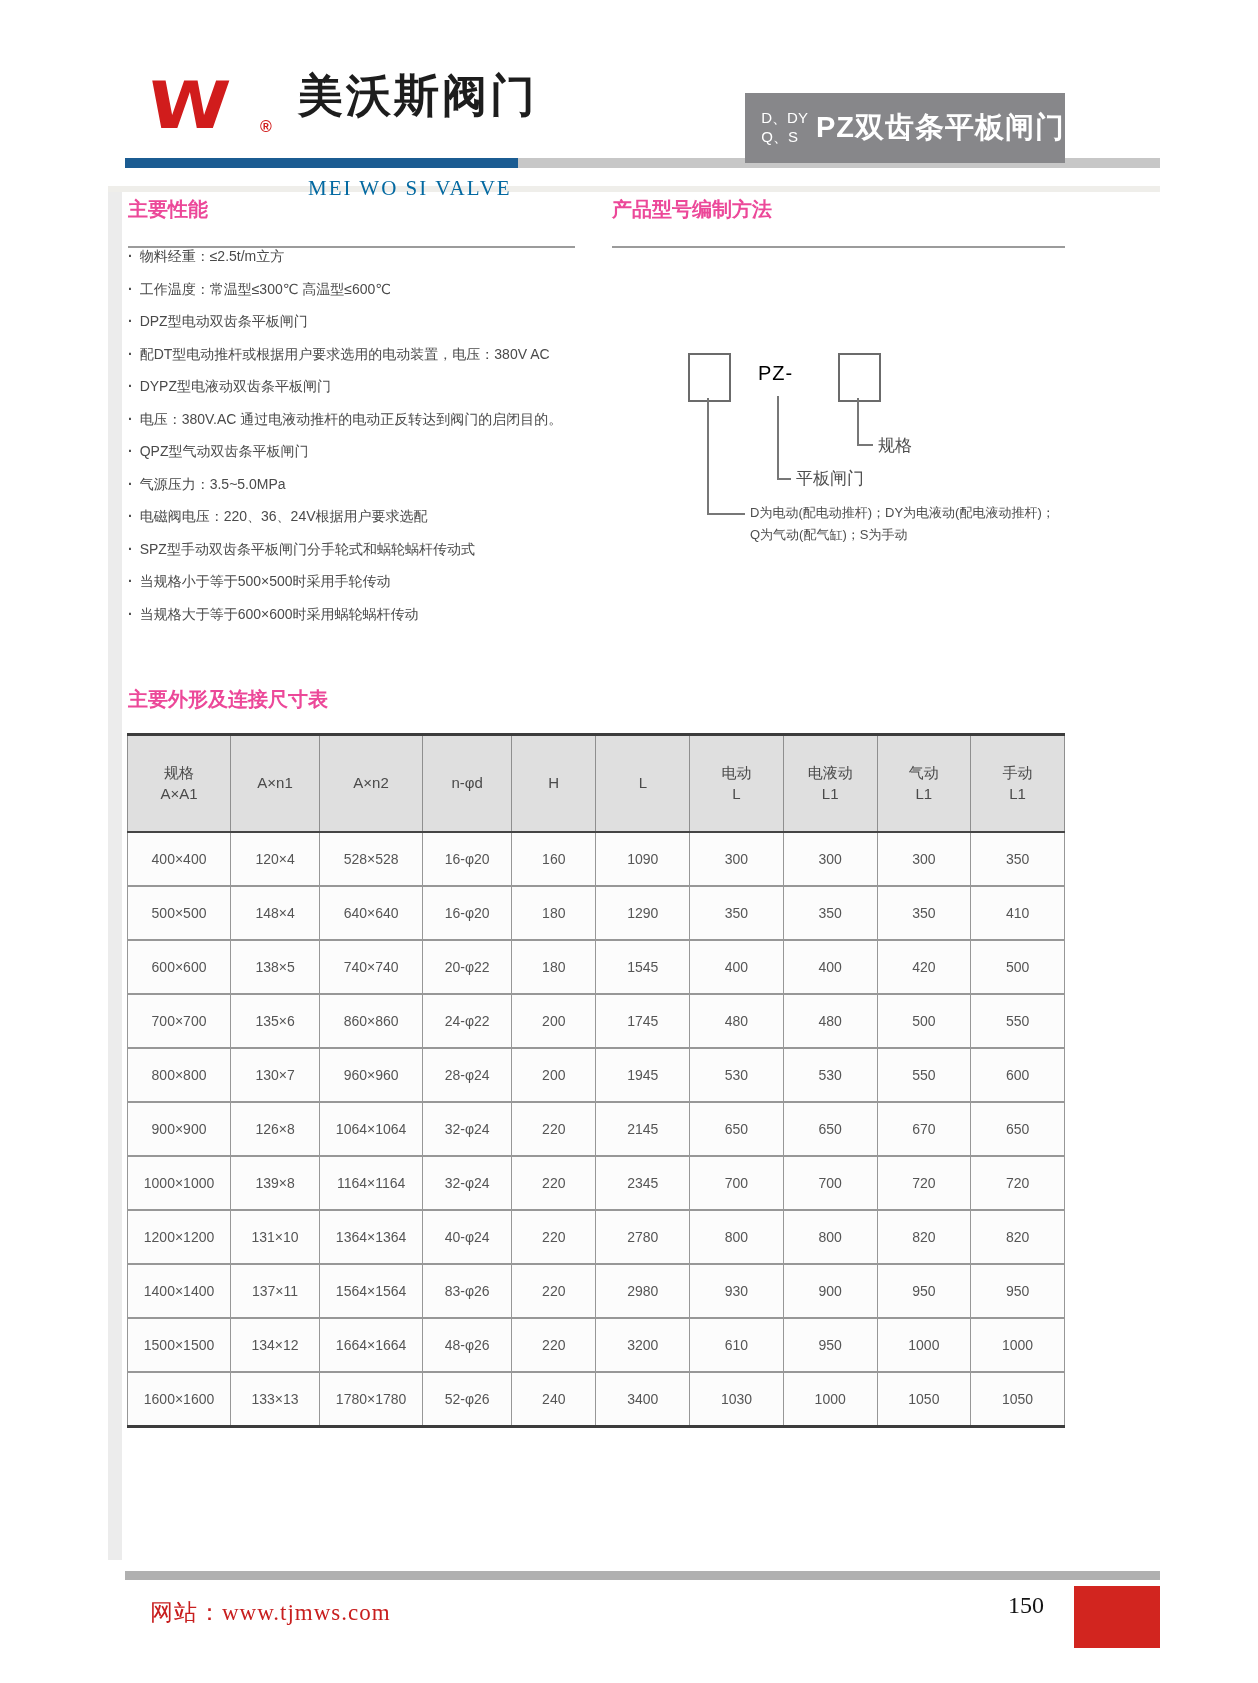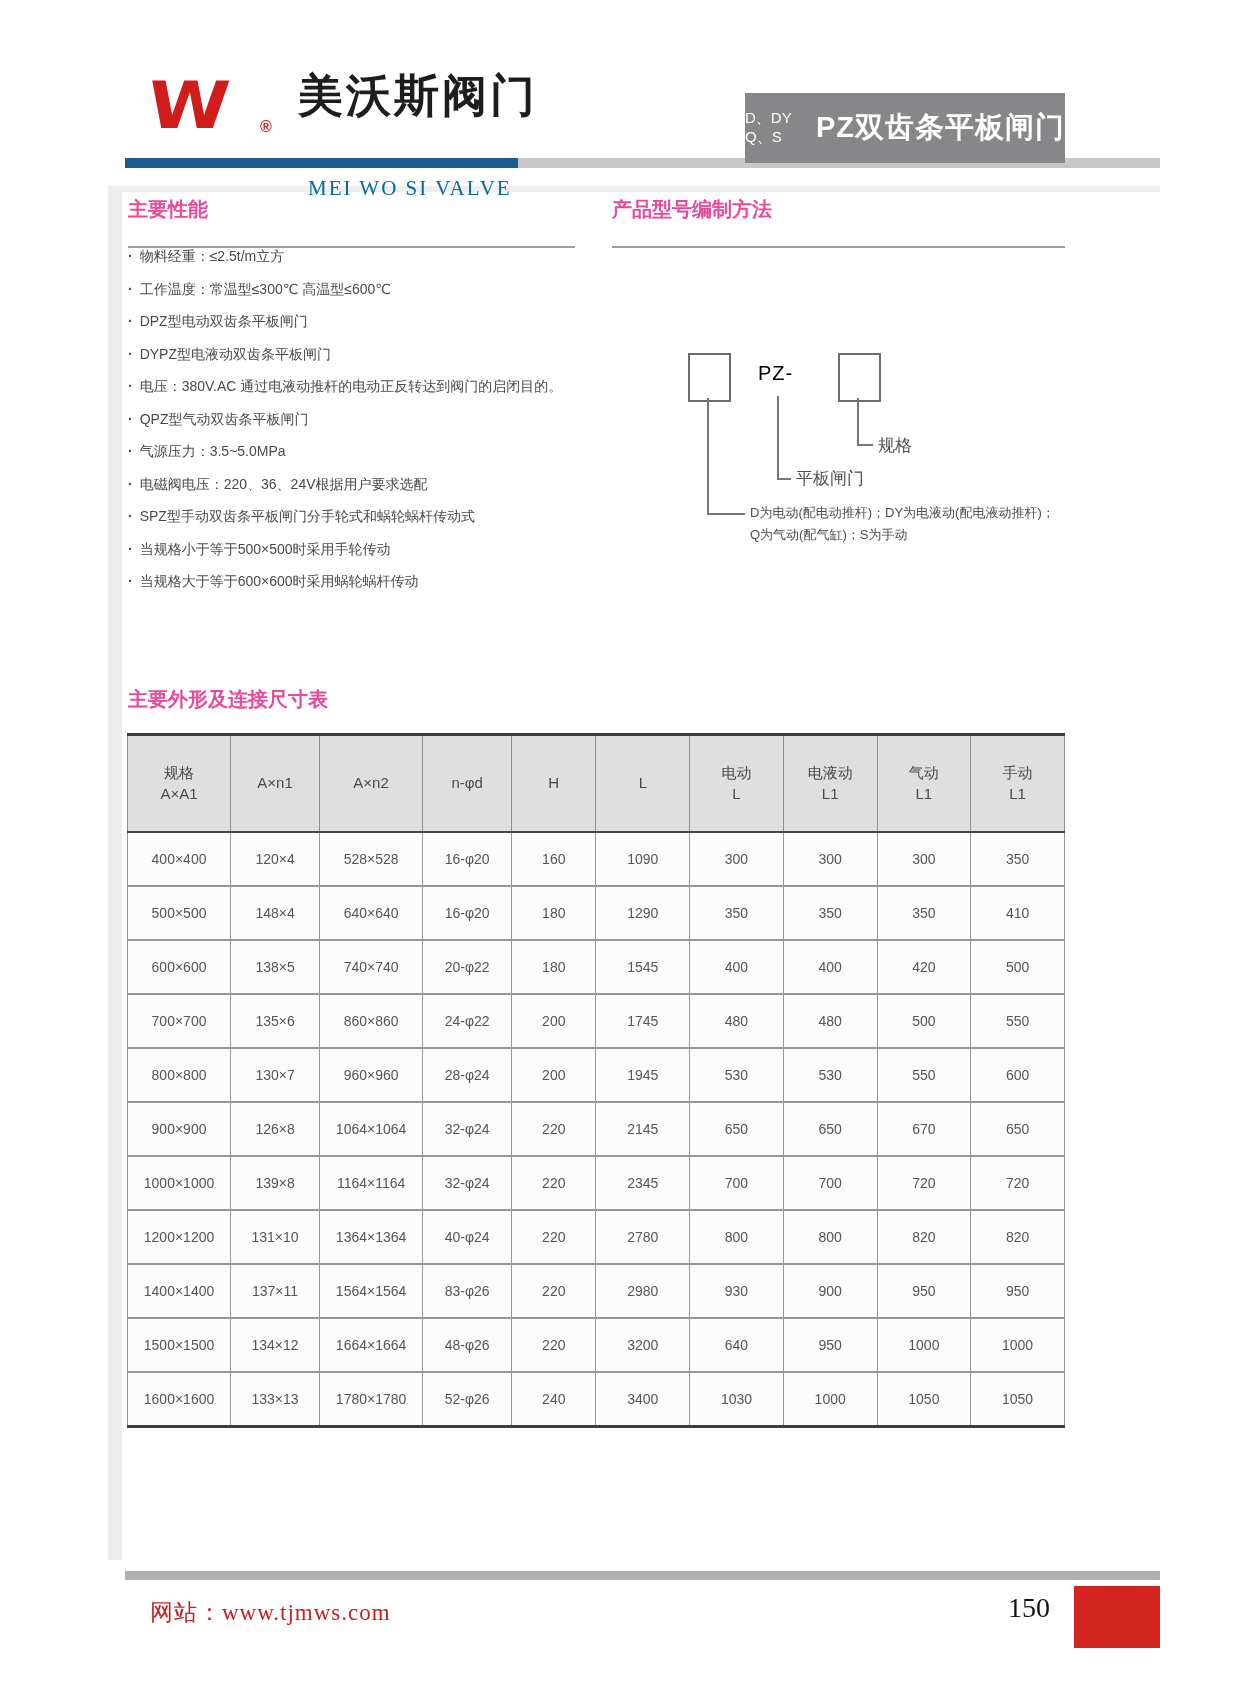--- a/index.html
+++ b/index.html
@@ -16,21 +16,21 @@
   .logo-reg{position:absolute;left:112px;top:52px;font-size:16px;color:var(--brand-red,#d11c1c);font-weight:700;}
   .logo-cn{position:absolute;left:150px;top:0px;width:260px;font-family:Liberation Sans, sans-serif;
     font-weight:700;font-size:45px;letter-spacing:3px;color:#1d1d1d;white-space:nowrap;}
   .logo-en{position:absolute;left:160px;top:62px;font-family:"Liberation Serif",serif;
     font-size:21px;letter-spacing:2px;color:#0369a1;white-space:nowrap;margin-top:48px;}
 
   .bar-blue{position:absolute;left:125px;top:158px;width:393px;height:10px;background:var(--bar-blue,#1b5c92);}
   .bar-gray{position:absolute;left:518px;top:158px;width:642px;height:10px;background:#c7c7c7;}
 
   .badge{position:absolute;left:745px;top:93px;width:320px;height:70px;background:var(--badge-gray,#87878a);
-    display:flex;align-items:center;justify-content:space-between;gap:8px;color:#fff;}
+    display:flex;align-items:center;justify-content:flex-end;gap:8px;color:#fff;}
   .badge-prefix{font-size:15px;line-height:1.25;text-align:left;}
   .badge-title{font-size:29px;font-weight:700;letter-spacing:1px;white-space:nowrap;}
 
   
   .sec-h{position:absolute;margin:0;font-size:20px;font-weight:600;color:#ec4899;
     padding-bottom:23px;border-bottom:2px solid #9b9b9b;}
   .h-perf{left:128px;top:196px;width:447px;}
   .h-model{left:612px;top:196px;width:453px;}
   .h-table{left:128px;top:686px;width:937px;}
 
@@ -62,21 +62,21 @@
   .dim-table td{height:50px;border:1px solid #979797;border-bottom-width:2px;background:#fcfcfc;
     text-align:center;font-size:14px;color:#555;}
   .c1{width:11%;} .c2{width:9.5%;} .c3{width:11%;} .c4{width:9.5%;} .c5{width:9%;}
   .c6{width:10%;} .c7{width:10%;} .c8{width:10%;} .c9{width:10%;} .c10{width:10%;}
 
   
   .foot-bar{position:absolute;left:125px;top:1571px;width:1035px;height:9px;background:#b0b0b0;}
   .website{position:absolute;left:150px;top:1597px;font-family:"Liberation Serif",serif;
     font-size:23px;letter-spacing:1px;color:var(--footer-red,#c81e1e);}
   .page-num{position:absolute;left:1008px;top:1592px;font-family:"Liberation Serif",serif;
-    font-size:28px;color:#141414;}
+    font-size:24px;color:#141414;}
   .red-block{position:absolute;left:1074px;top:1586px;width:86px;height:62px;background:var(--accent-red-block,#d2251f);}
 </style>
 </head>
 <body style="--brand-red: #d11c1c; --bar-blue: #1b5c92; --badge-gray: #87878a; --footer-red: #c81e1e; --accent-red-block: #d2251f;">
 
 <div class="page">
 
   <div class="left-strip"></div>
   <div class="top-band"></div>
 
@@ -96,20 +96,21 @@
       <div>Q、S</div>
     </div>
     <div class="badge-title">PZ双齿条平板闸门</div>
   </div>
 
   <h2 class="sec-h h-perf">主要性能</h2>
   <ul class="perf-list">
       <li>物料经重：≤2.5t/m立方</li>
       <li>工作温度：常温型≤300℃ 高温型≤600℃</li>
       <li>DPZ型电动双齿条平板闸门</li>
+      <li>配DT型电动推杆或根据用户要求选用的电动装置，电压：380V AC</li>
       <li>DYPZ型电液动双齿条平板闸门</li>
       <li>电压：380V.AC 通过电液动推杆的电动正反转达到阀门的启闭目的。</li>
       <li>QPZ型气动双齿条平板闸门</li>
       <li>气源压力：3.5~5.0MPa</li>
       <li>电磁阀电压：220、36、24V根据用户要求选配</li>
       <li>SPZ型手动双齿条平板闸门分手轮式和蜗轮蜗杆传动式</li>
       <li>当规格小于等于500×500时采用手轮传动</li>
       <li>当规格大于等于600×600时采用蜗轮蜗杆传动</li>
     </ul>
 
@@ -291,21 +292,21 @@
           <td>950</td>
           <td>950</td>
         </tr>
         <tr>
           <td>1500×1500</td>
           <td>134×12</td>
           <td>1664×1664</td>
           <td>48-φ26</td>
           <td>220</td>
           <td>3200</td>
-          <td>640</td>
+          <td>610</td>
           <td>950</td>
           <td>1000</td>
           <td>1000</td>
         </tr>
         <tr>
           <td>1600×1600</td>
           <td>133×13</td>
           <td>1780×1780</td>
           <td>52-φ26</td>
           <td>240</td>

